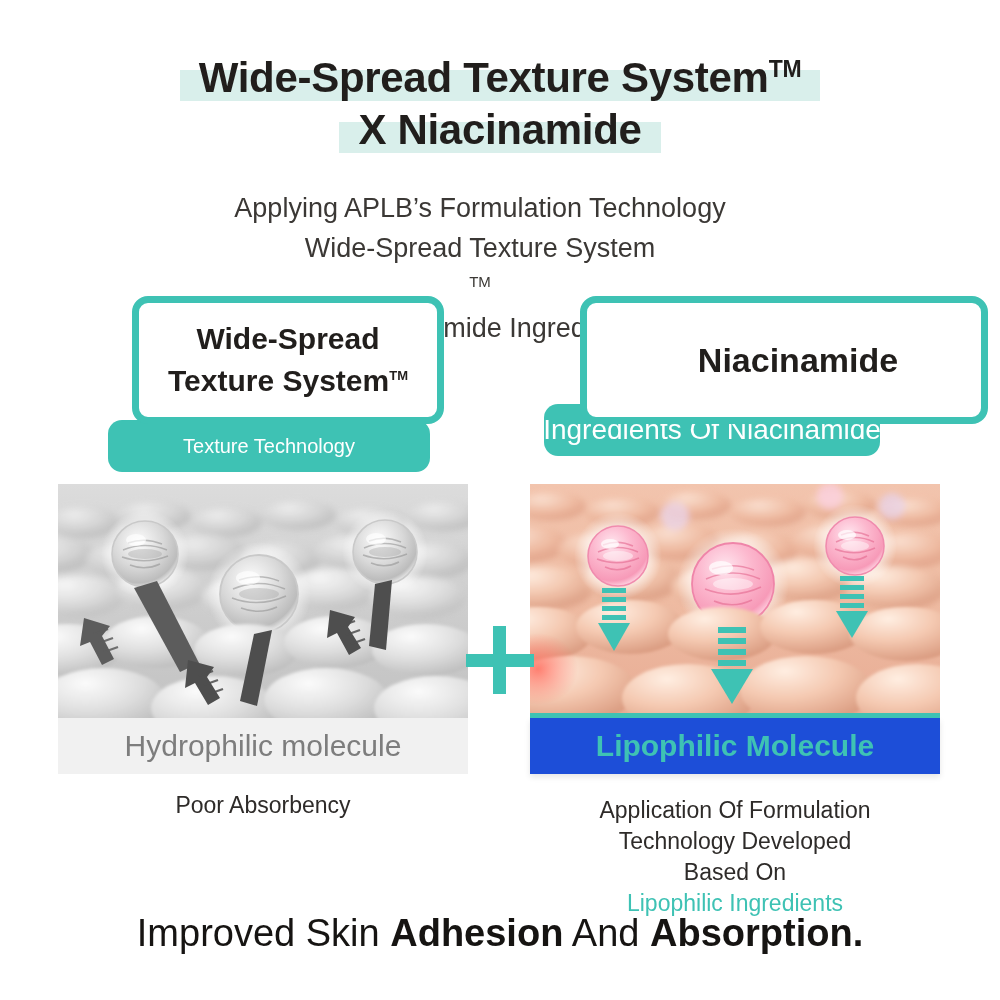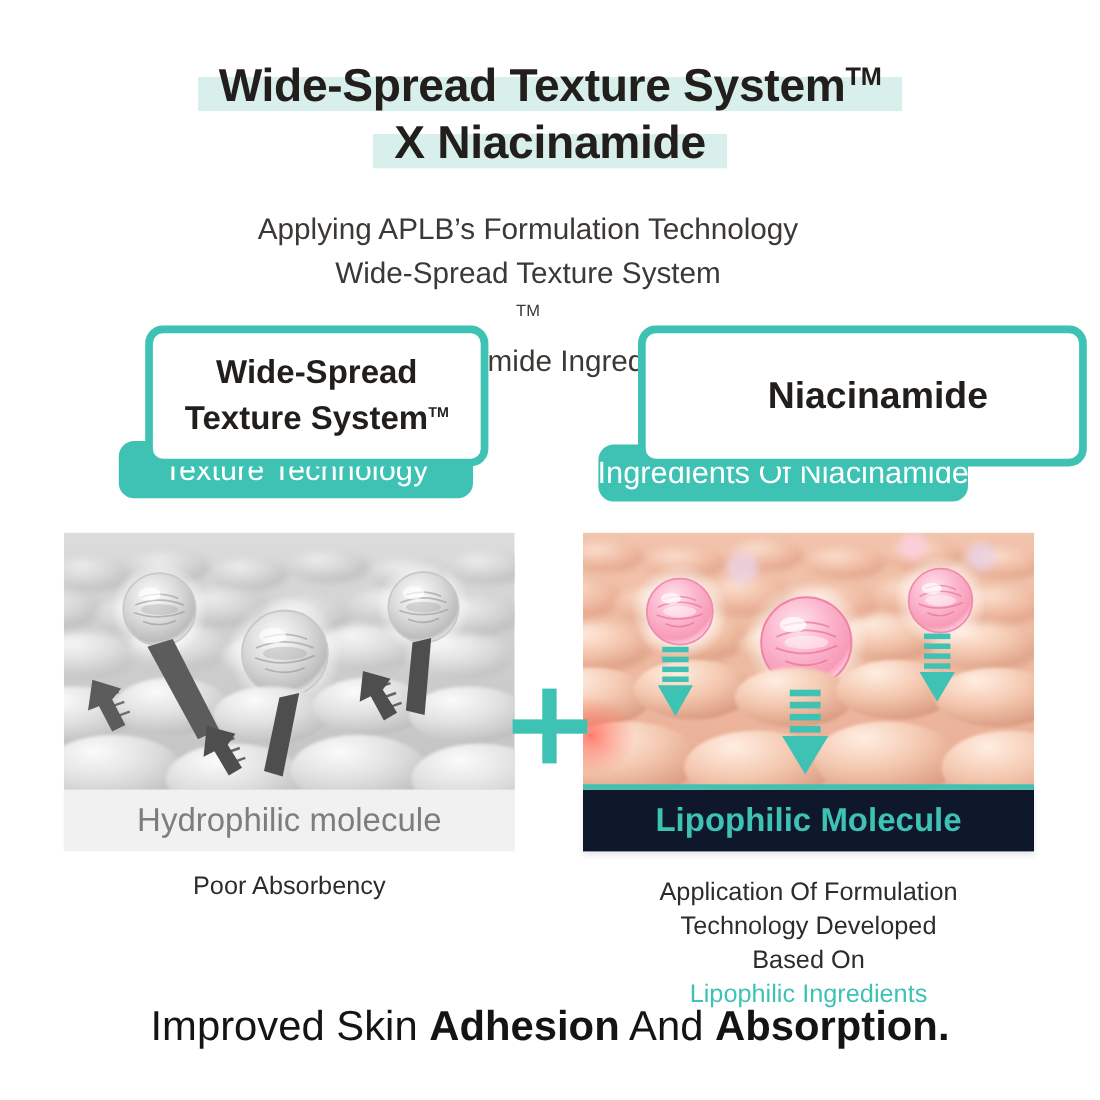--- a/index.html
+++ b/index.html
@@ -76,22 +76,22 @@
   }
 
   
   #card-left { left:90px; width:340px; }
   #card-left .card-box {
     left:0; width:312px; height:128px;margin-left:42px;
   }
   #card-left .l1 { font-size:30px; line-height:42px; }
   #card-left .l2 { font-size:30px; line-height:42px; }
   #card-left .card-label {
-    left:18px; top:105px; width:322px; height:52px;
-    font-size:28px;
+    left:18px; top:124px; width:322px; height:52px;
+    font-size:20px;
   }
 
   
   #plus-sign {
     position:absolute; left:466px; top:330px;
     width:68px; height:68px; z-index:3;
   }
   #plus-sign::before, #plus-sign::after {
     content:""; position:absolute; background:#3ec2b4;
   }
@@ -115,21 +115,21 @@
   #panel-right { left:530px; width:410px; }
 
   .img-frame {
     position:relative; width:410px; height:234px; overflow:hidden;
   }
   .cap-bar {
     position:relative; width:410px; height:56px;
     display:flex; align-items:center; justify-content:center;
   }
   #panel-left .cap-bar  { background:#f1f1f1; }
-  #panel-right .cap-bar { background:#0f172a; box-shadow:0 3px 6px rgba(0,0,0,.10); }
+  #panel-right .cap-bar { background:#1d4ed8; box-shadow:0 3px 6px rgba(0,0,0,.10); }
   .cap-text { font-size:30px; white-space:nowrap; }
   #cap-left-text  { color:#7d7d7d; }
   #cap-right-text { color:#3ec2b4; font-weight:bold; }
 
   .teal-underbar {
     position:absolute; left:0; top:229px; width:410px; height:5px;
     background:#3ec2b4; z-index:6;
   }
 
   .sub-caption {

